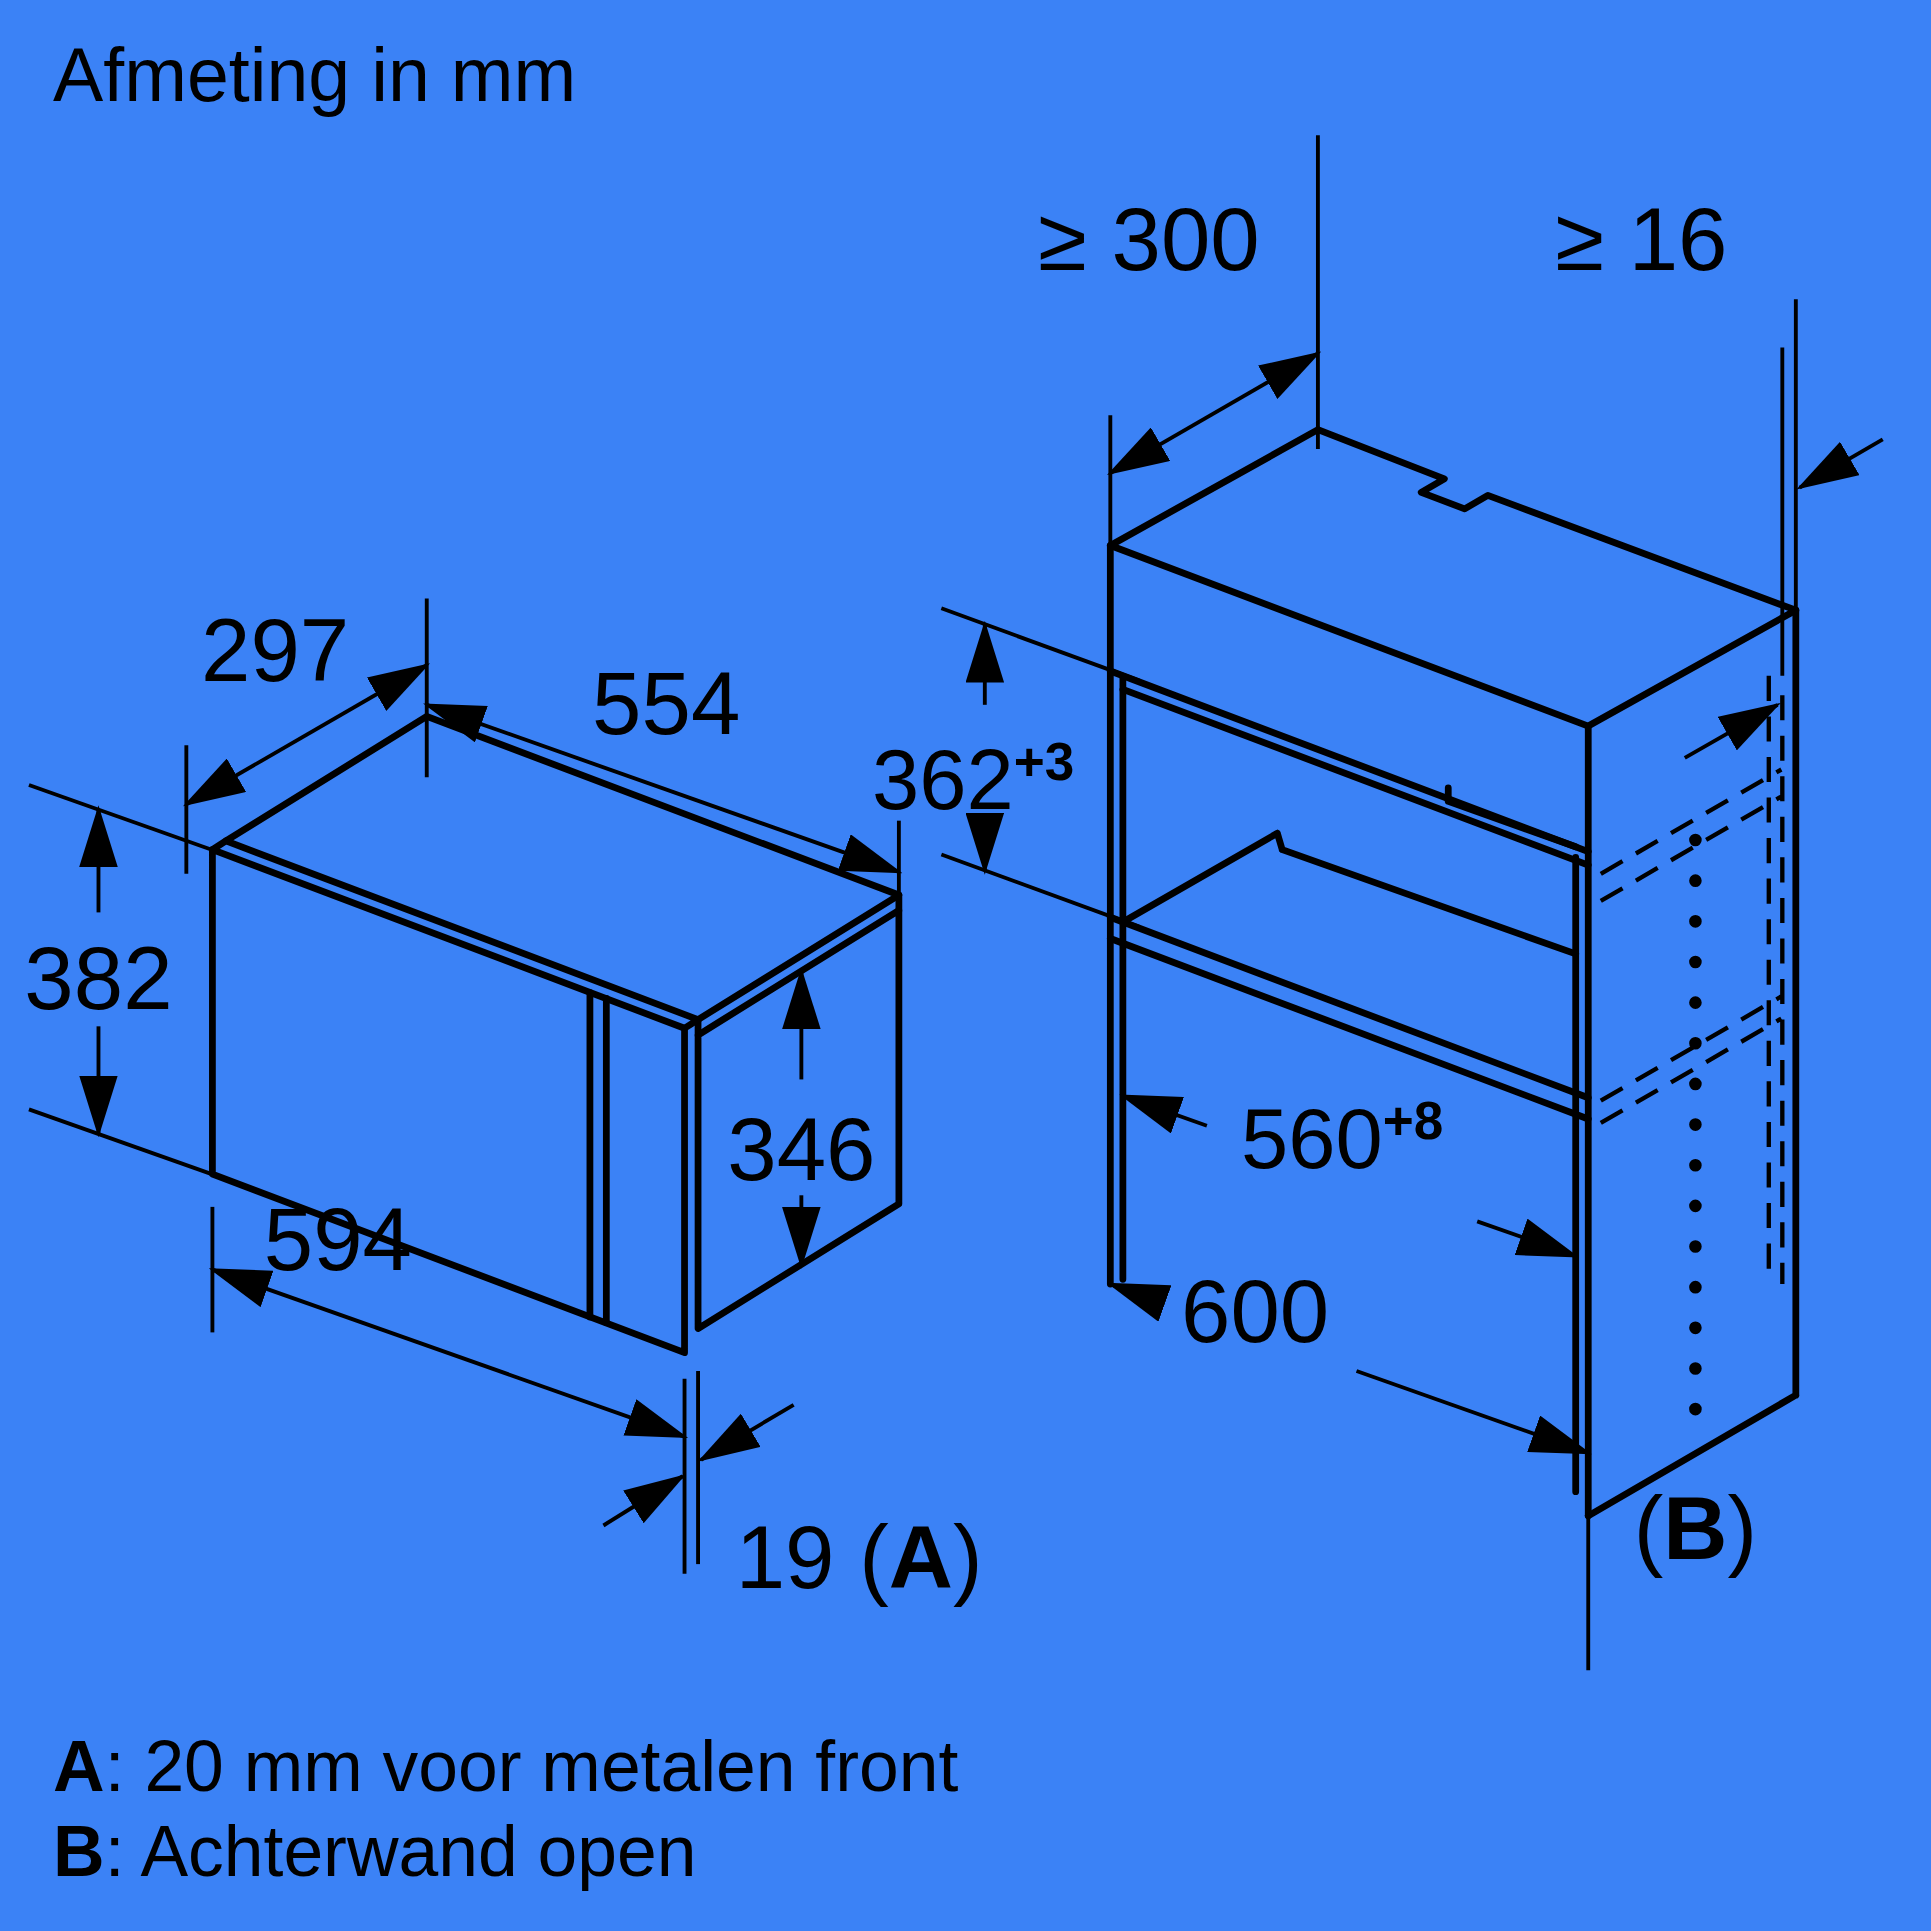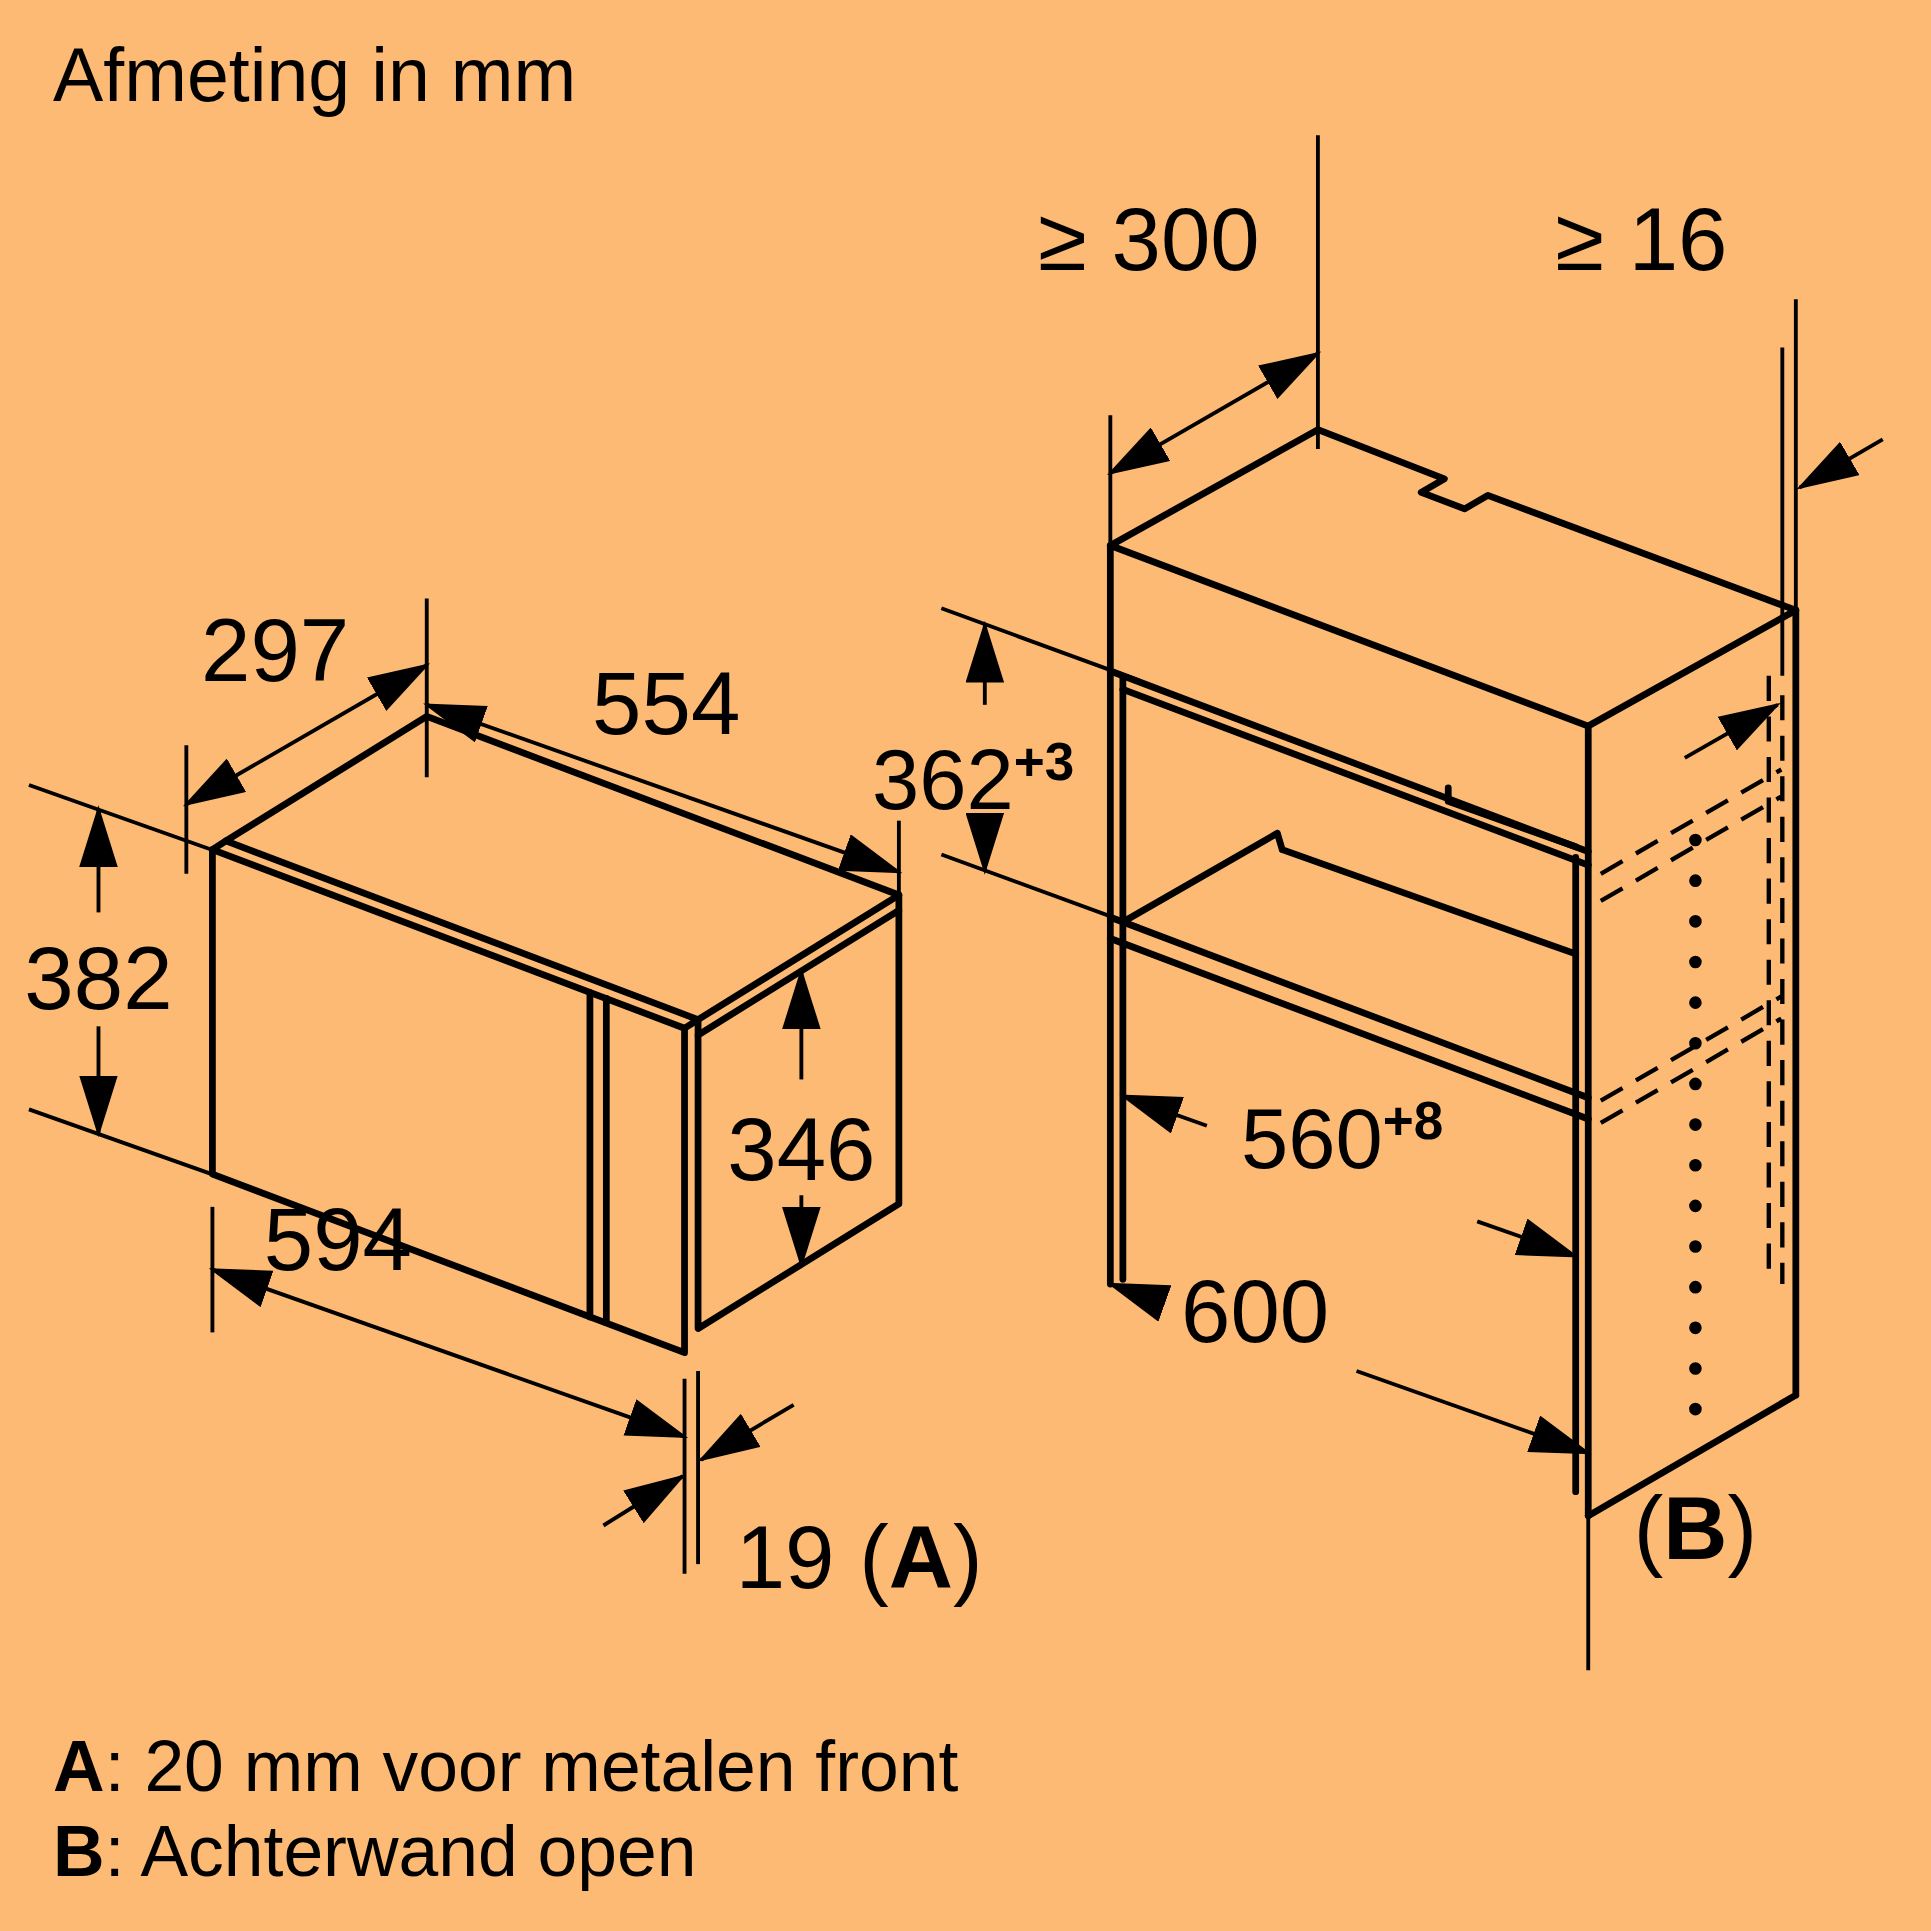--- a/index.html
+++ b/index.html
@@ -4,21 +4,21 @@
 <style>
   html, body {
     margin: 0;
     padding: 0;
     background: #ffffff;
   }
   .page {
     position: relative;
     width: 1931px;
     height: 1931px;
-    background: #fdba74;
+    background: #3b82f6;
     font-family: "Liberation Sans", sans-serif;
   }
   svg { display: block; }
   .outline  { fill: none; stroke: #000000; stroke-width: 7; stroke-linejoin: round; stroke-linecap: round; }
   .thin     { fill: none; stroke: #000000; stroke-width: 4; stroke-linecap: butt; }
   .dim      { fill: none; stroke: #000000; stroke-width: 4; }
   .dashed   { fill: none; stroke: #000000; stroke-width: 4.5; stroke-dasharray: 26 16; }
   .dotted   { fill: none; stroke: #000000; stroke-width: 13; stroke-linecap: round; stroke-dasharray: 0.1 42; }
   .lbl      { fill: #000000; font-family: "Liberation Sans", sans-serif; font-size: 92px; }
   .lbl-sm   { fill: #000000; font-family: "Liberation Sans", sans-serif; font-size: 88px; }

